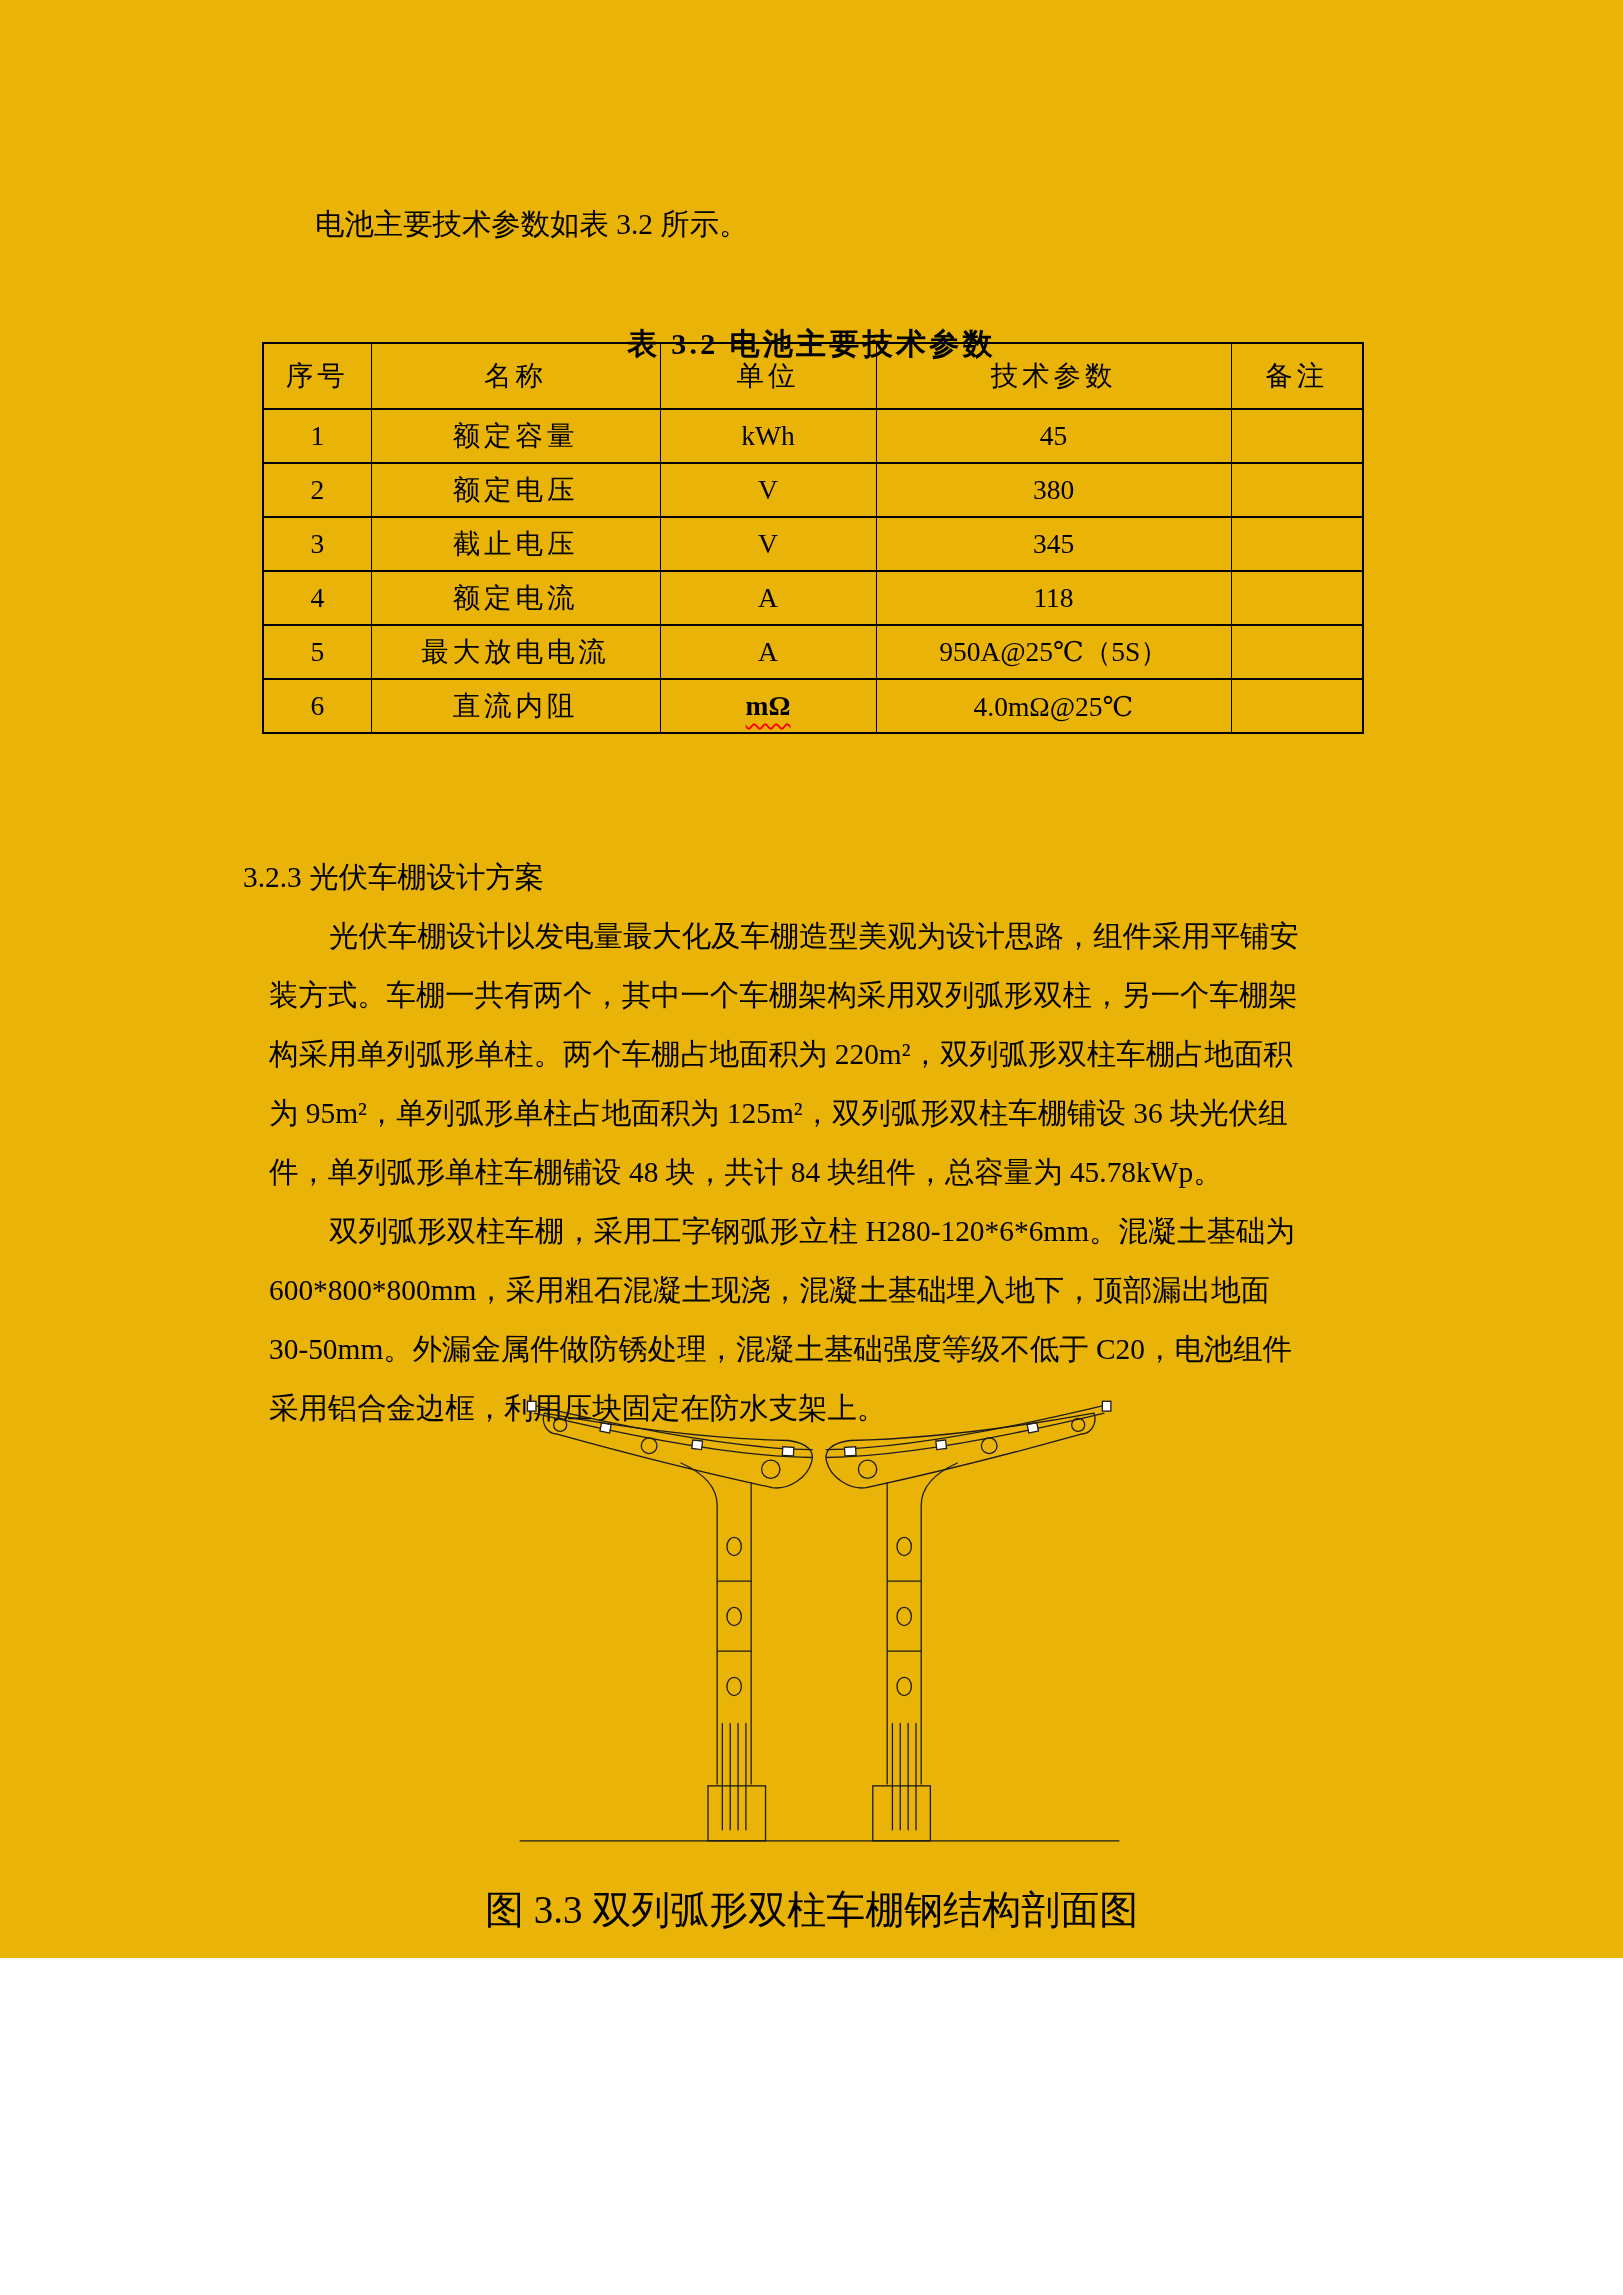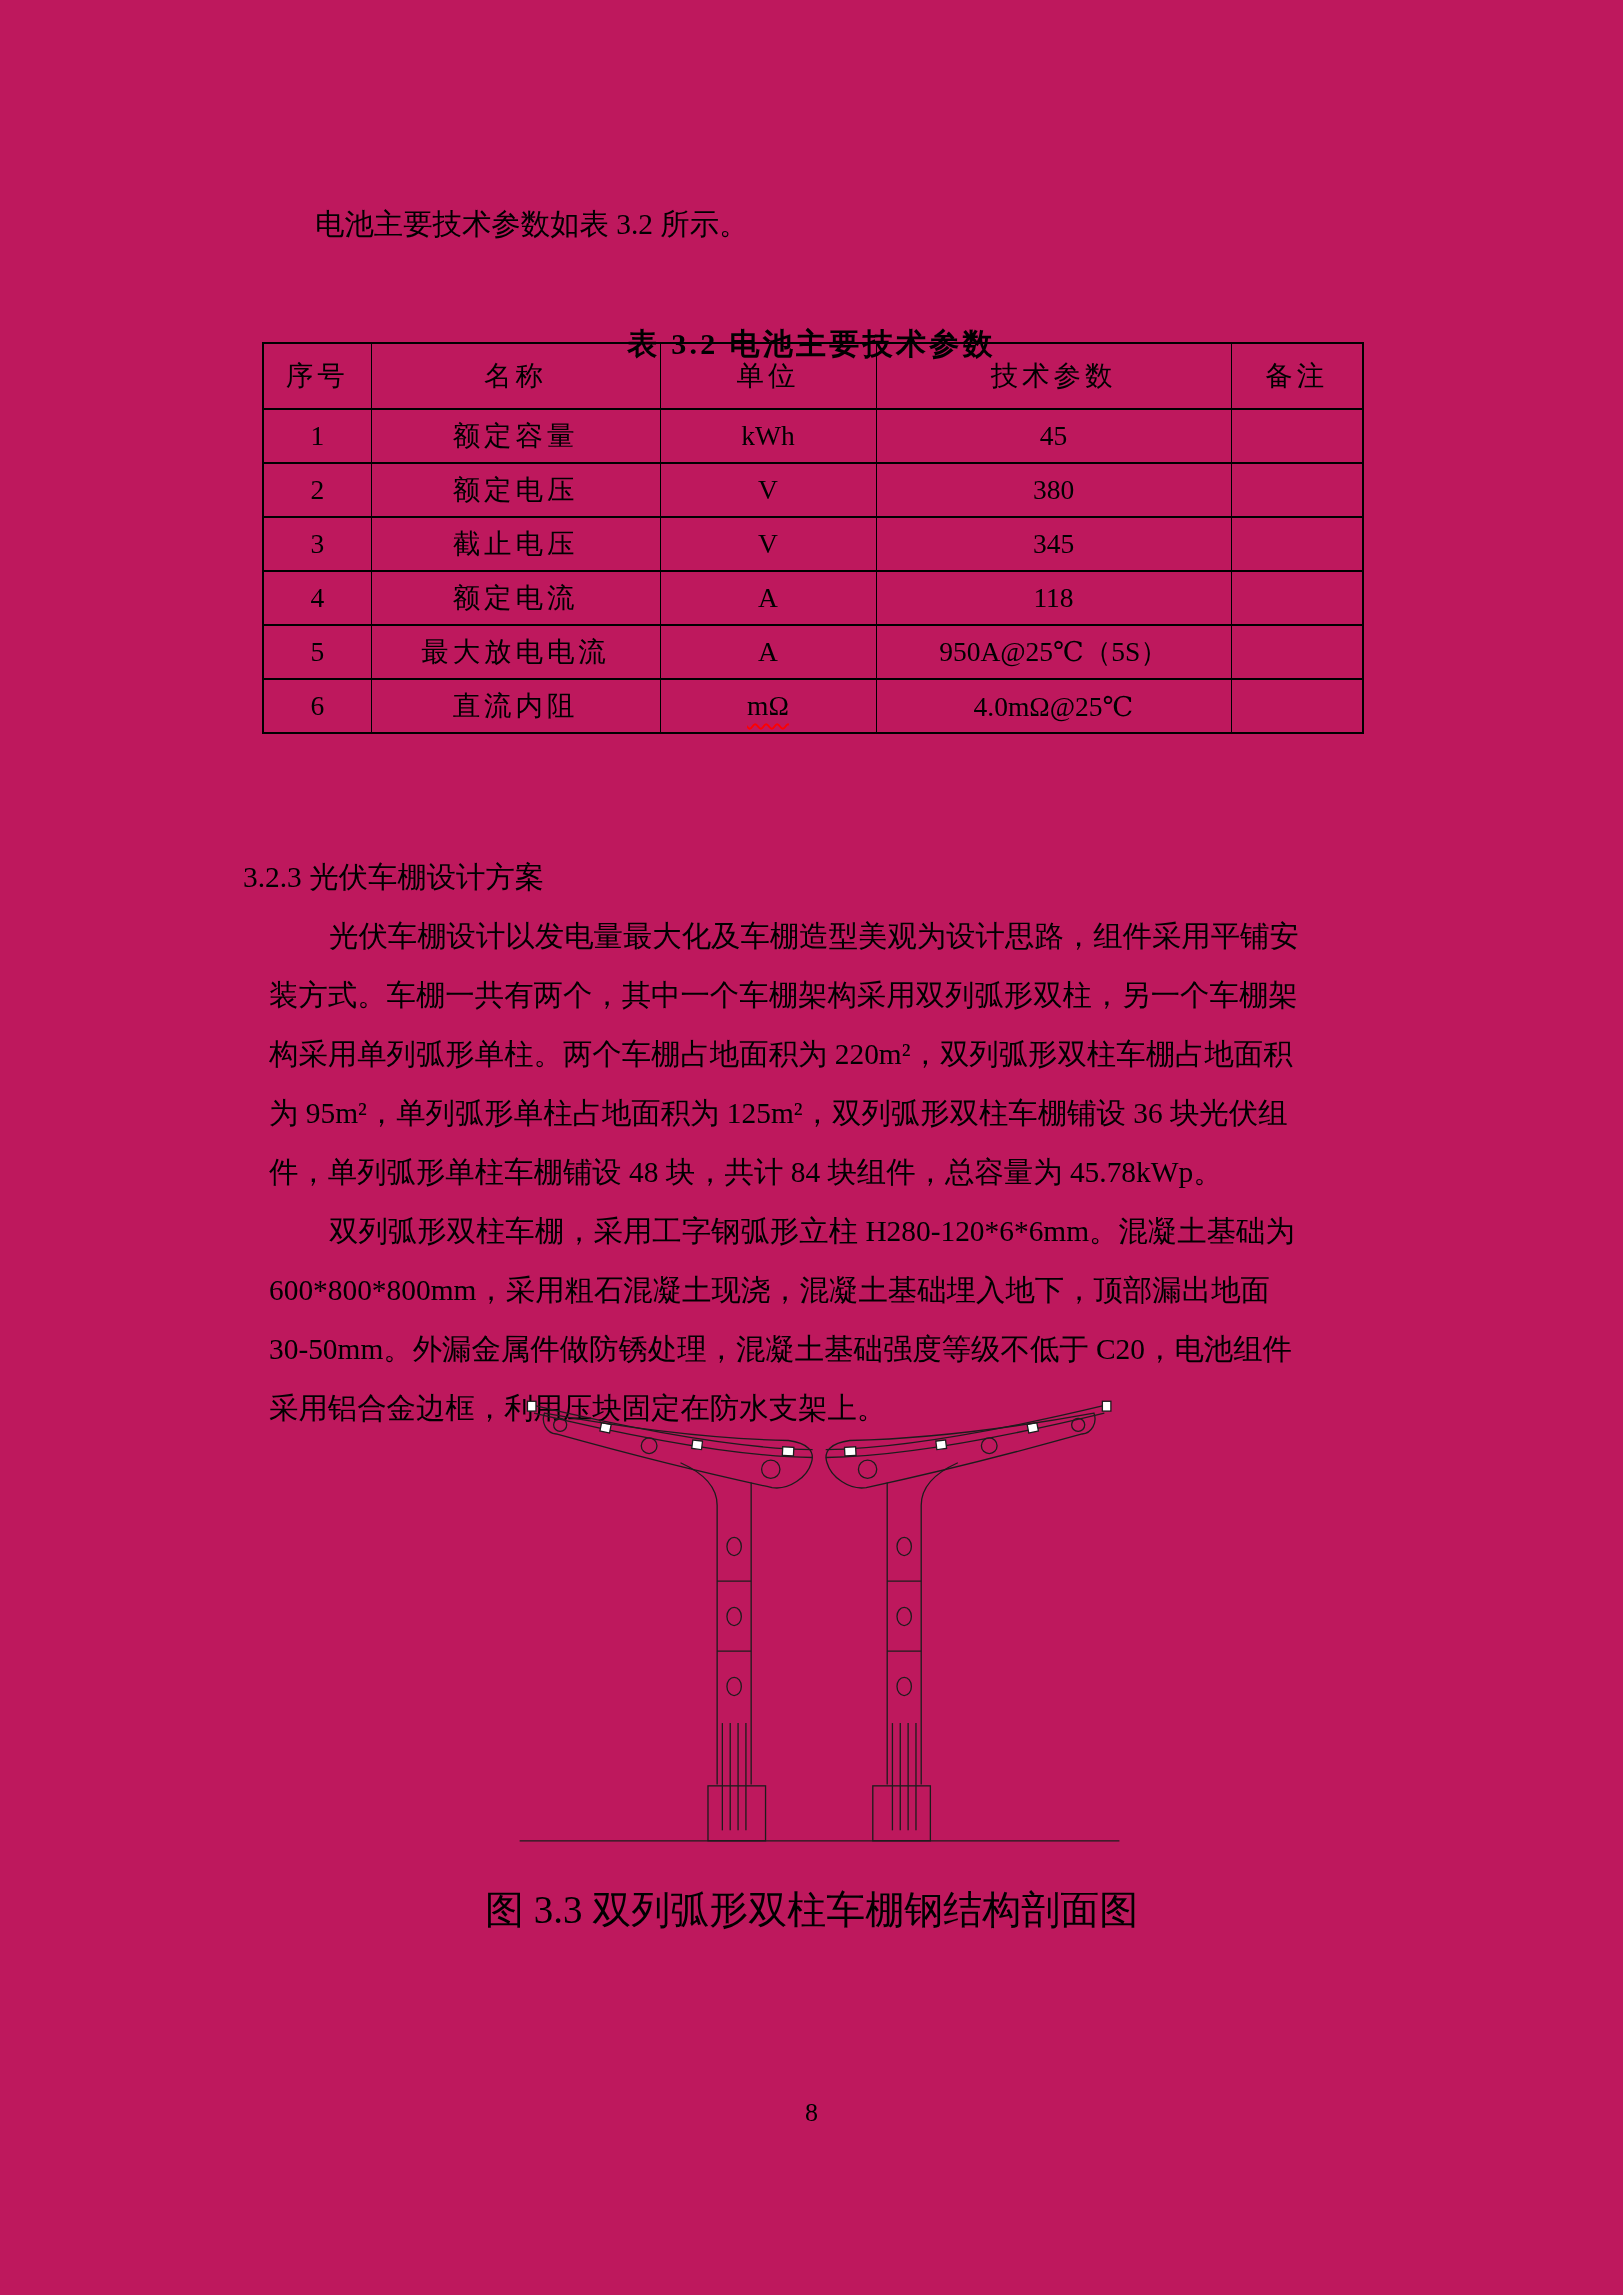--- a/index.html
+++ b/index.html
@@ -1,35 +1,35 @@
 <!DOCTYPE html>
 <html style="font-size:10.5px"><head>
 <meta charset="utf-8">
 <style>
   html,body{margin:0;padding:0;background:#fff;}
   .page{
-    position:relative;width:1623px;height:2295px;background:#be185d;
+    position:relative;width:1623px;height:1958px;background:#eab308;
     font-family:"Liberation Serif","DejaVu Serif",serif;color:#000;overflow:hidden;
   }
   
   .intro{position:absolute;top:205px;left:315px;font-size:29.4px;white-space:nowrap;}
   
   .tbl-title{position:absolute;top:284px;left:0;width:1623px;text-align:center;
     font-size:30px;font-weight:700;letter-spacing:3.3px;margin-top:40px;}
   
   table.params{position:absolute;top:342px;left:262px;width:1099px;
     border-collapse:collapse;table-layout:fixed;font-size:27.5px;}
   table.params,table.params th,table.params td{border:1.3px solid #000;}
   table.params{border:2.6px solid #000;}
   table.params th{height:62px;font-weight:400;letter-spacing:3.9px;border-bottom:2.6px solid #000;}
   table.params td{height:50px;text-align:center;vertical-align:middle;border-top:2px solid #000;}
   table.params th{text-align:center;vertical-align:middle;}
   td.name{letter-spacing:3.9px;}
   .wavy{text-decoration-line:underline;text-decoration-style:wavy;
-    text-decoration-color:#ff0000;text-decoration-thickness:2px;text-underline-offset:7.9px;}
+    text-decoration-color:#ff0000;text-decoration-thickness:2px;text-underline-offset:7.9px;font-weight:bold;}
   
   .bodytext{position:absolute;top:848px;left:243px;width:1141px;font-size:29.4px;}
   .bodytext .ln{height:59px;line-height:59px;white-space:nowrap;margin-left:26px;}
   .bodytext .heading{height:59px;line-height:59px;}
   .bodytext .indent{padding-left:60px;}
   
   .fig{position:absolute;top:1397px;left:517px;width:605px;height:452px;}
   .fig svg{display:block;width:605px;height:452px;}
   .fig path,.fig line,.fig rect,.fig ellipse,.fig circle{
     fill:none;stroke:#1c1c1c;stroke-width:2px;}

